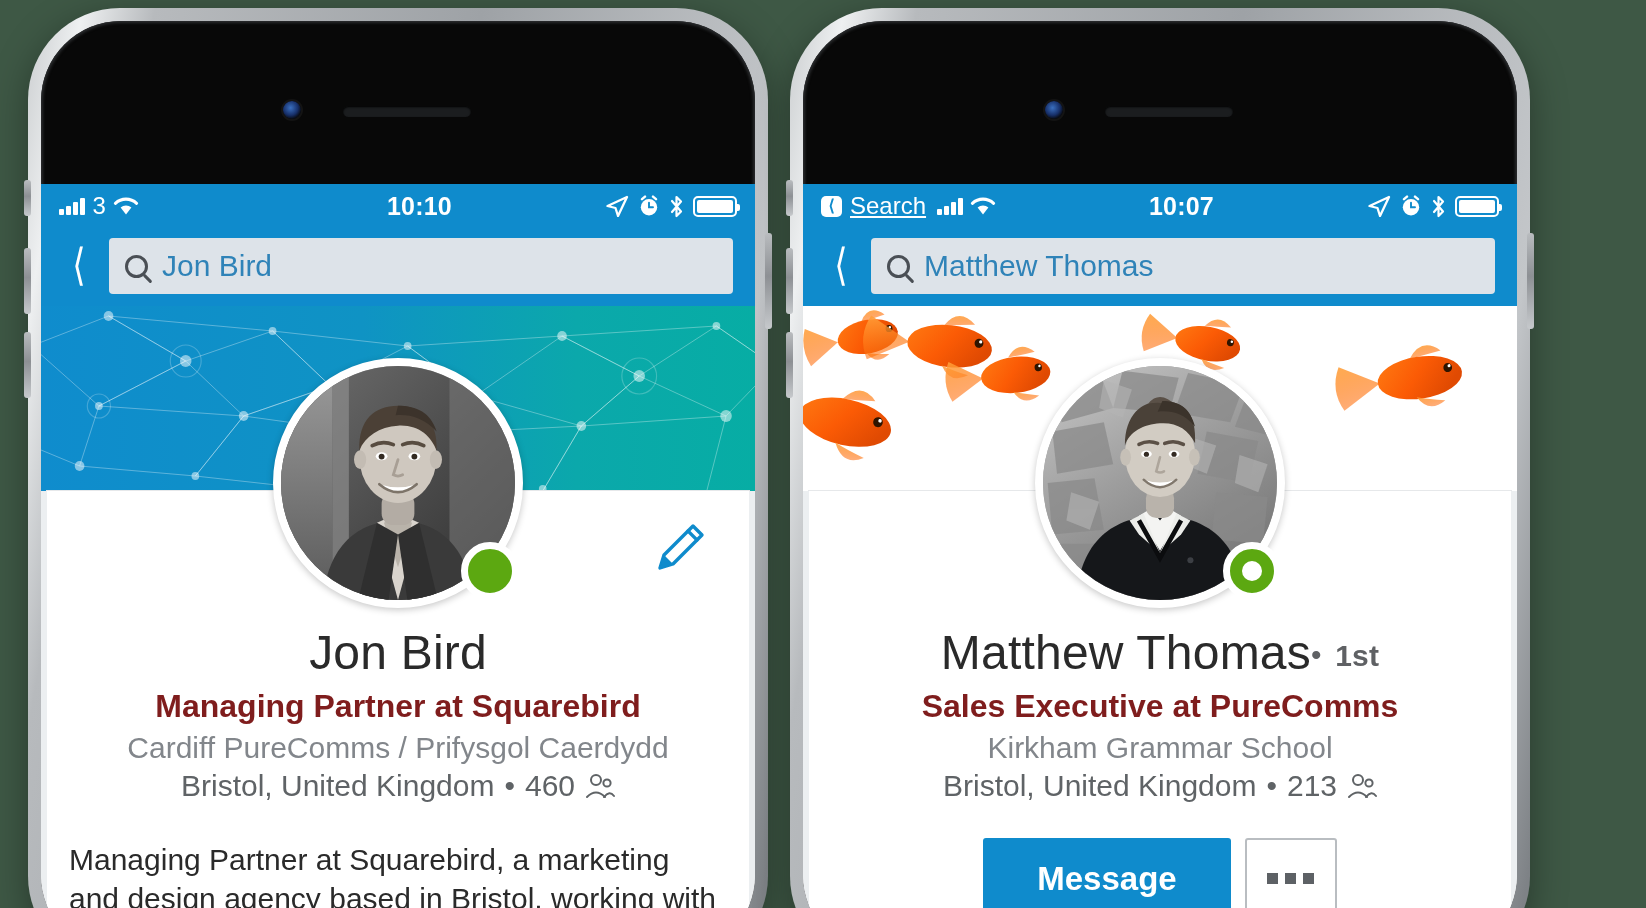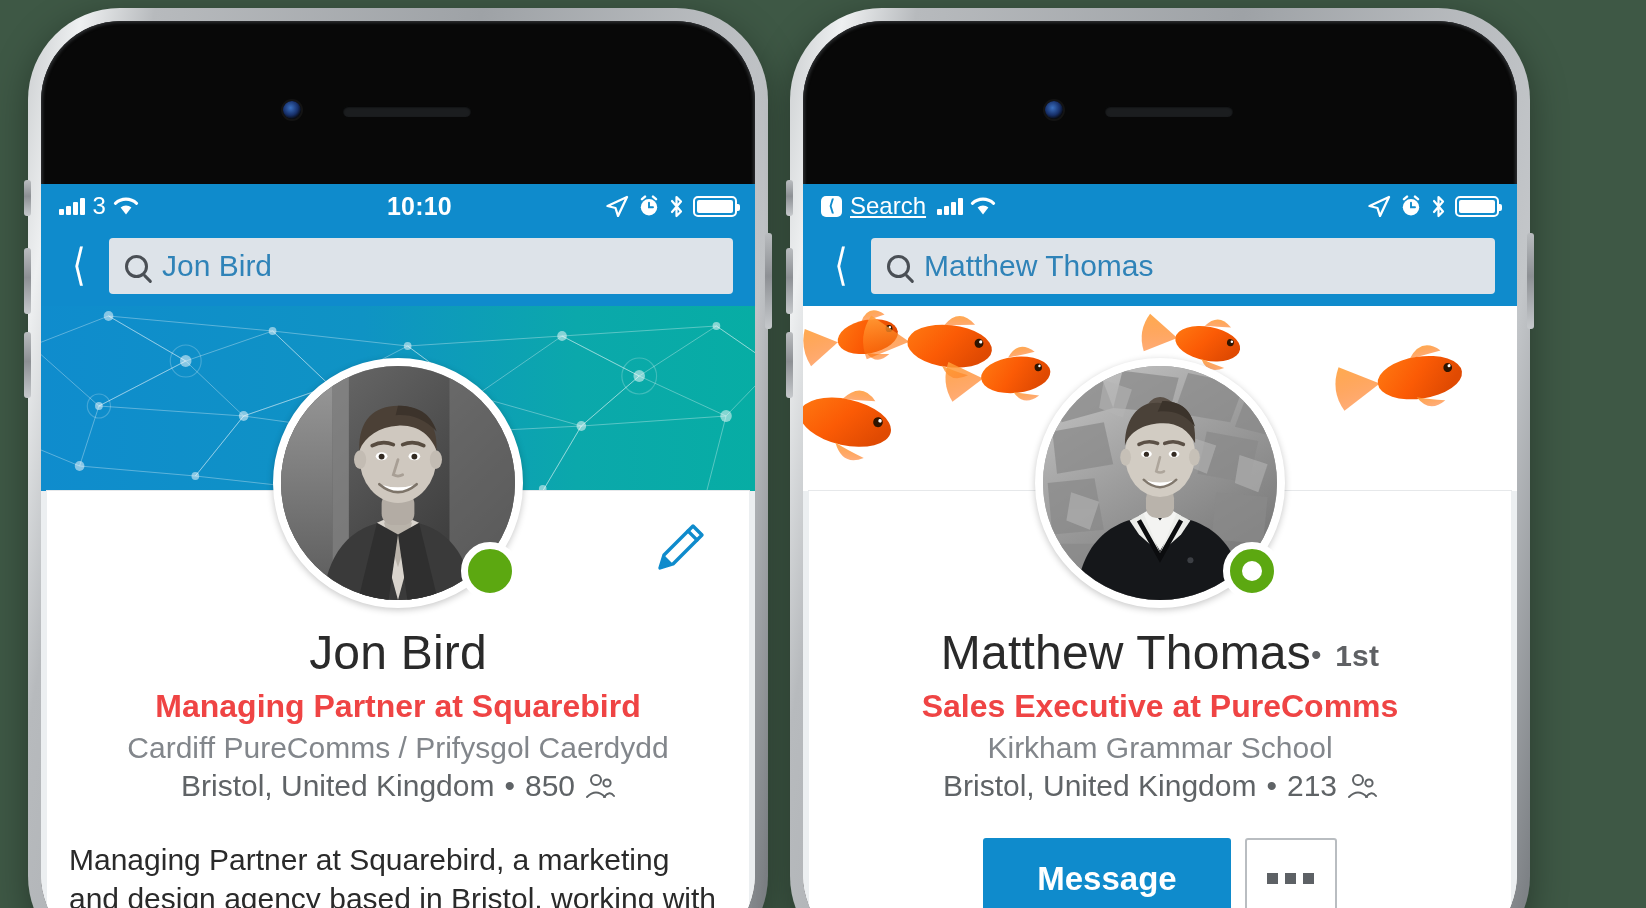--- a/index.html
+++ b/index.html
@@ -204,21 +204,21 @@
   .pname {
     font-size: 48px; font-weight: 300; color: #2a2a2a; letter-spacing: .2px;
     line-height: 1.08; white-space: nowrap;
   }
   .pname .deg {
     font-size: 30px; color: #5f6164; font-weight: 700; vertical-align: 3px;
   }
   .pname .dot { color: #5f6164; font-size: 30px; vertical-align: 4px; }
 
   .pheadline {
-    font-size: 32px; font-weight: bold; color: #ef4444;
+    font-size: 32px; font-weight: bold; color: #7f1d1d;
     margin-top: 10px; line-height: 1.12;
   }
   .pschool {
     font-size: 30px; color: #82868b; margin-top: 6px; line-height: 1.15;
   }
   .ploc {
     font-size: 30px; color: #5f6366; margin-top: 4px;
     display: flex; align-items: center; justify-content: center; gap: 10px;
     line-height: 1.15;
   }
@@ -403,21 +403,21 @@
           <path d="M33 10 L42 19" stroke="#0f8bcc" stroke-width="3.2" stroke-linecap="round"></path>
         </svg>
 
         <div class="card-body">
           <div class="pname">Jon Bird</div>
           <div class="pheadline">Managing Partner at Squarebird</div>
           <div class="pschool">Cardiff PureComms / Prifysgol Caerdydd</div>
           <div class="ploc">
             <span>Bristol, United Kingdom</span>
             <span>•</span>
-            <span>850</span>
+            <span>460</span>
             <svg class="conn-icon" viewBox="0 0 30 26">
               <circle cx="11" cy="7" r="5" fill="none" stroke="#5f6366" stroke-width="2"></circle>
               <path d="M2 24 q9 -9 18 0" fill="none" stroke="#5f6366" stroke-width="2" stroke-linecap="round"></path>
               <circle cx="22" cy="10" r="3.6" fill="none" stroke="#5f6366" stroke-width="2"></circle>
               <path d="M19 24 q5.5 -7 10 -1" fill="none" stroke="#5f6366" stroke-width="2" stroke-linecap="round"></path>
             </svg>
           </div>
           <div class="psummary">Managing Partner at Squarebird, a marketing and design agency based in Bristol, working with or…</div>
         </div>
       </div>
@@ -445,20 +445,21 @@
               <i></i>
               <i></i>
               <i></i>
               <i></i>
             </span>
           <svg width="26" height="19" viewBox="0 0 26 19">
             <path d="M13 17.5 L7.6 10.4 a8.6 8.6 0 0 1 10.8 0 Z" fill="#fff"></path>
             <path d="M2.4 6.3 a15.6 15.6 0 0 1 21.2 0" stroke="#fff" stroke-width="3.1" fill="none" stroke-linecap="round"></path>
           </svg>
         </div>
+        <div class="sb-center">10:07</div>
         <div class="sb-right">
           <svg width="24" height="22" viewBox="0 0 24 22">
             <path d="M22 2 L2.5 11 L10.5 13 L13 21 Z" fill="none" stroke="#fff" stroke-width="2.3" stroke-linejoin="round"></path>
           </svg>
           <svg width="22" height="22" viewBox="0 0 22 22">
             <circle cx="11" cy="12.3" r="8.2" fill="#fff"></circle>
             <path d="M11 7.8 V12.3 H15" stroke="#0f8bcc" stroke-width="1.9" fill="none" stroke-linecap="round"></path>
             <path d="M4 4.2 L7 1.6 M18 4.2 L15 1.6" stroke="#fff" stroke-width="2.4" stroke-linecap="round"></path>
           </svg>
           <svg width="15" height="23" viewBox="0 0 15 23">

